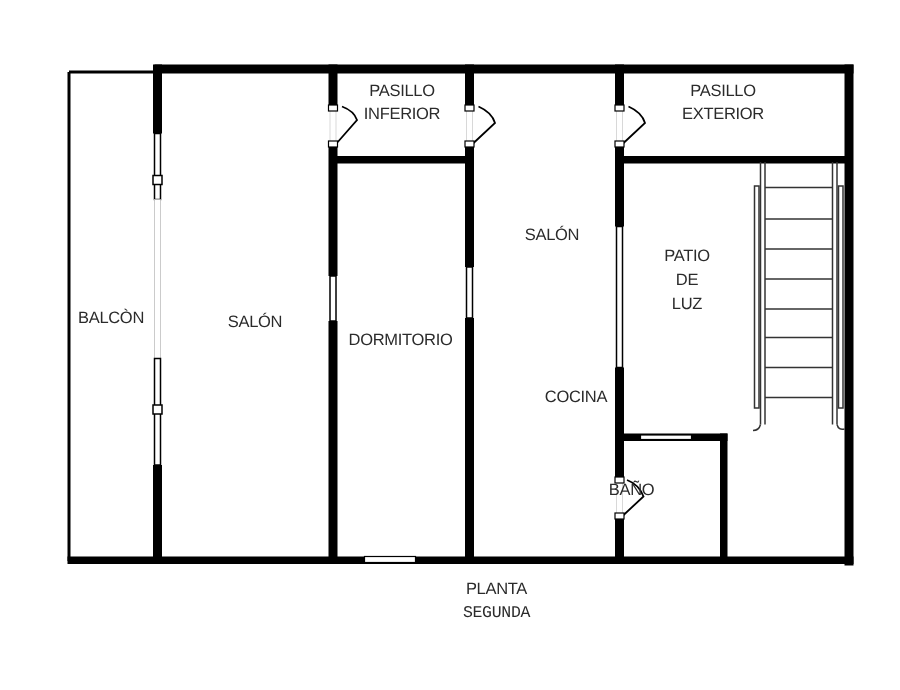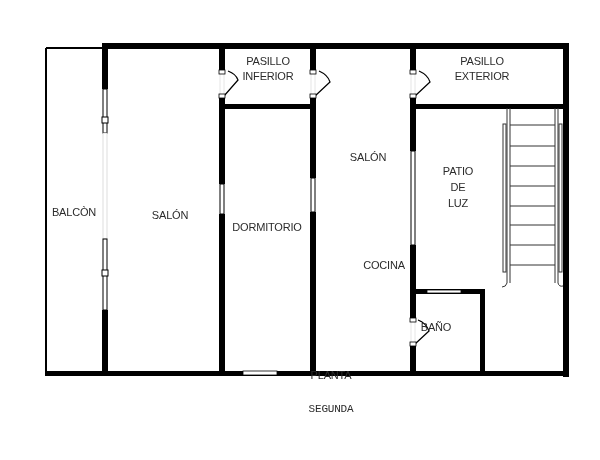--- a/index.html
+++ b/index.html
@@ -109,15 +109,15 @@
 <div class="lbl" style="left:268px;top:54px;">PASILLO</div>
 <div class="lbl" style="left:268px;top:69px;text-align:right;">INFERIOR</div>
 <div class="lbl" style="left:267px;top:220px;">DORMITORIO</div>
 <div class="lbl" style="left:368px;top:150px;">SALÓN</div>
 <div class="lbl" style="left:384px;top:258px;">COCINA</div>
 <div class="lbl" style="left:482px;top:54px;">PASILLO</div>
 <div class="lbl" style="left:482px;top:69px;">EXTERIOR</div>
 <div class="lbl" style="left:458px;top:164px;">PATIO</div>
 <div class="lbl" style="left:458px;top:180px;">DE</div>
 <div class="lbl" style="left:458px;top:196px;">LUZ</div>
-<div class="lbl" style="left:436px;top:320px;">BAÑO</div>
-<div class="lbl" style="left:331px;top:368px;">PLANTA</div>
+<div class="lbl" style="left:421px;top:320px;">BAÑO</div>
+<div class="lbl" style="left:331px;top:386px;">PLANTA</div>
 <div class="lbl" style="left:331px;top:402px;font-family:Liberation Mono, monospace;">SEGUNDA</div>
 
 </body></html>

